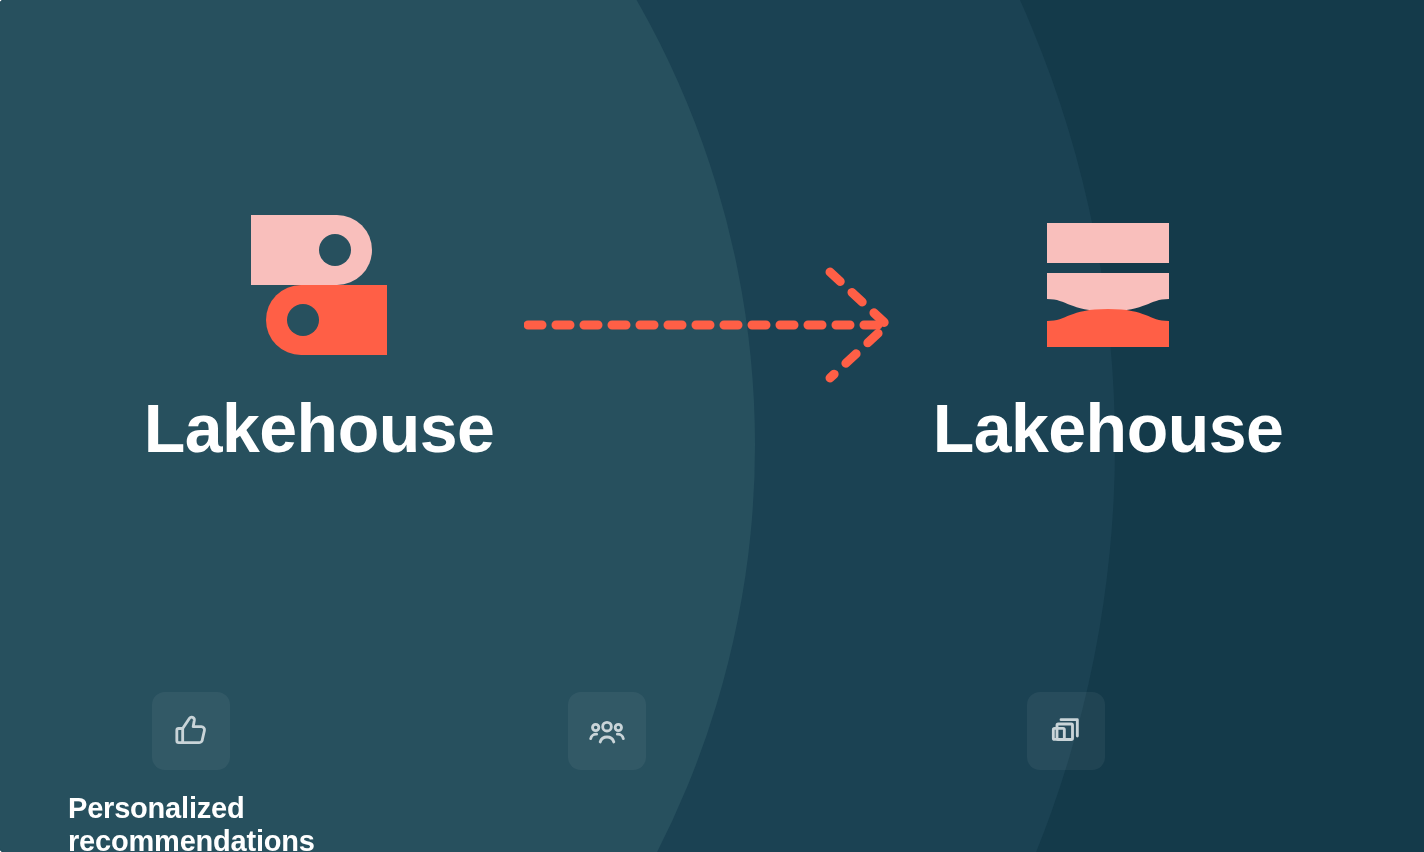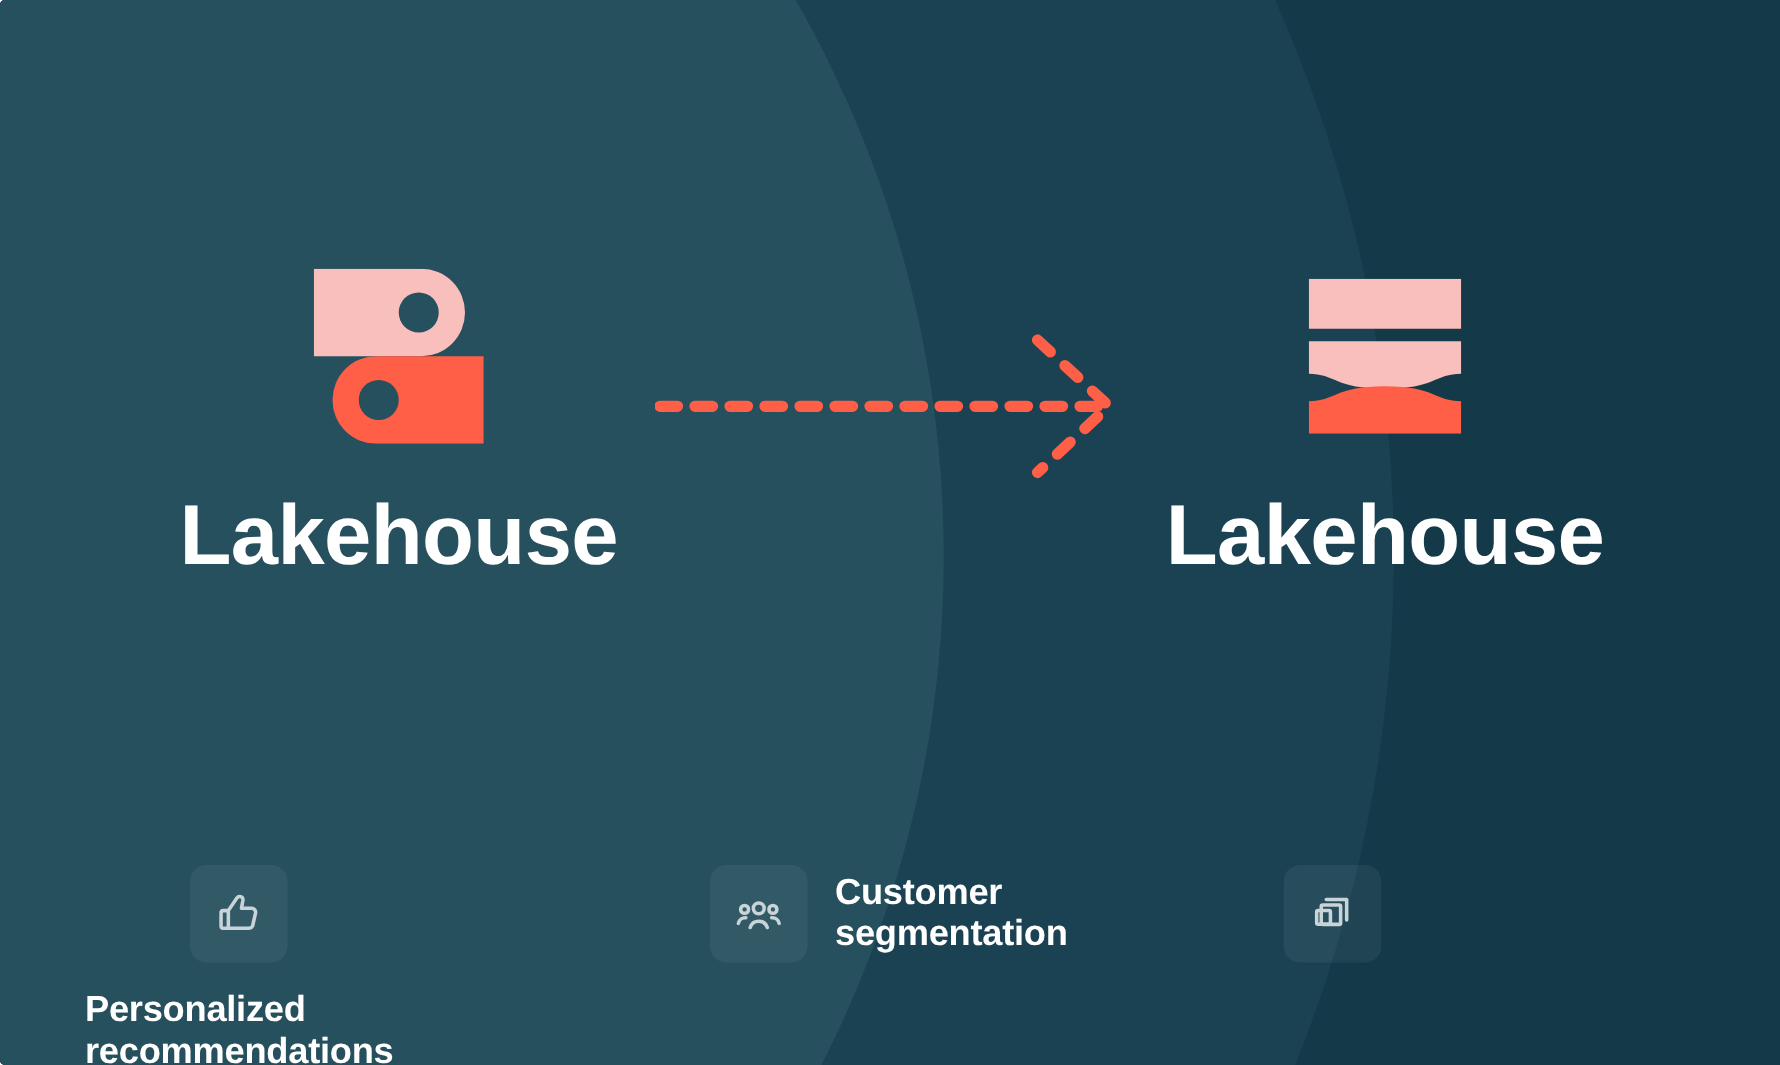--- a/index.html
+++ b/index.html
@@ -196,22 +196,20 @@
         <div class="chip">
           <svg width="40" height="40" viewBox="0 0 24 24" fill="none" stroke="#c9d4d8" stroke-width="1.7" stroke-linecap="round" stroke-linejoin="round">
             <circle cx="12" cy="9.4" r="2.6"></circle>
             <path d="M7.9 18.6a4.3 4.3 0 0 1 8.2 0"></path>
             <circle cx="5.2" cy="9.9" r="1.9"></circle>
             <path d="M2.2 16.6a3.4 3.4 0 0 1 3.6-2.7"></path>
             <circle cx="18.8" cy="9.9" r="1.9"></circle>
             <path d="M21.8 16.6a3.4 3.4 0 0 0-3.6-2.7"></path>
           </svg>
         </div>
-        <div class="feature-label">Customer
-segmentation</div>
       </div>
 
       <div class="feature feature-3">
         <div class="chip">
           <svg width="40" height="40" viewBox="0 0 24 24" fill="none" stroke="#c9d4d8" stroke-width="1.7" stroke-linecap="round" stroke-linejoin="round">
             <path d="M9 5.2h9.8V15"></path>
             <rect x="6.6" y="7.8" width="9.3" height="9.3" rx="0.7"></rect>
             <rect x="4.4" y="10.4" width="6.6" height="6.6" rx="0.7"></rect>
           </svg>
         </div>

